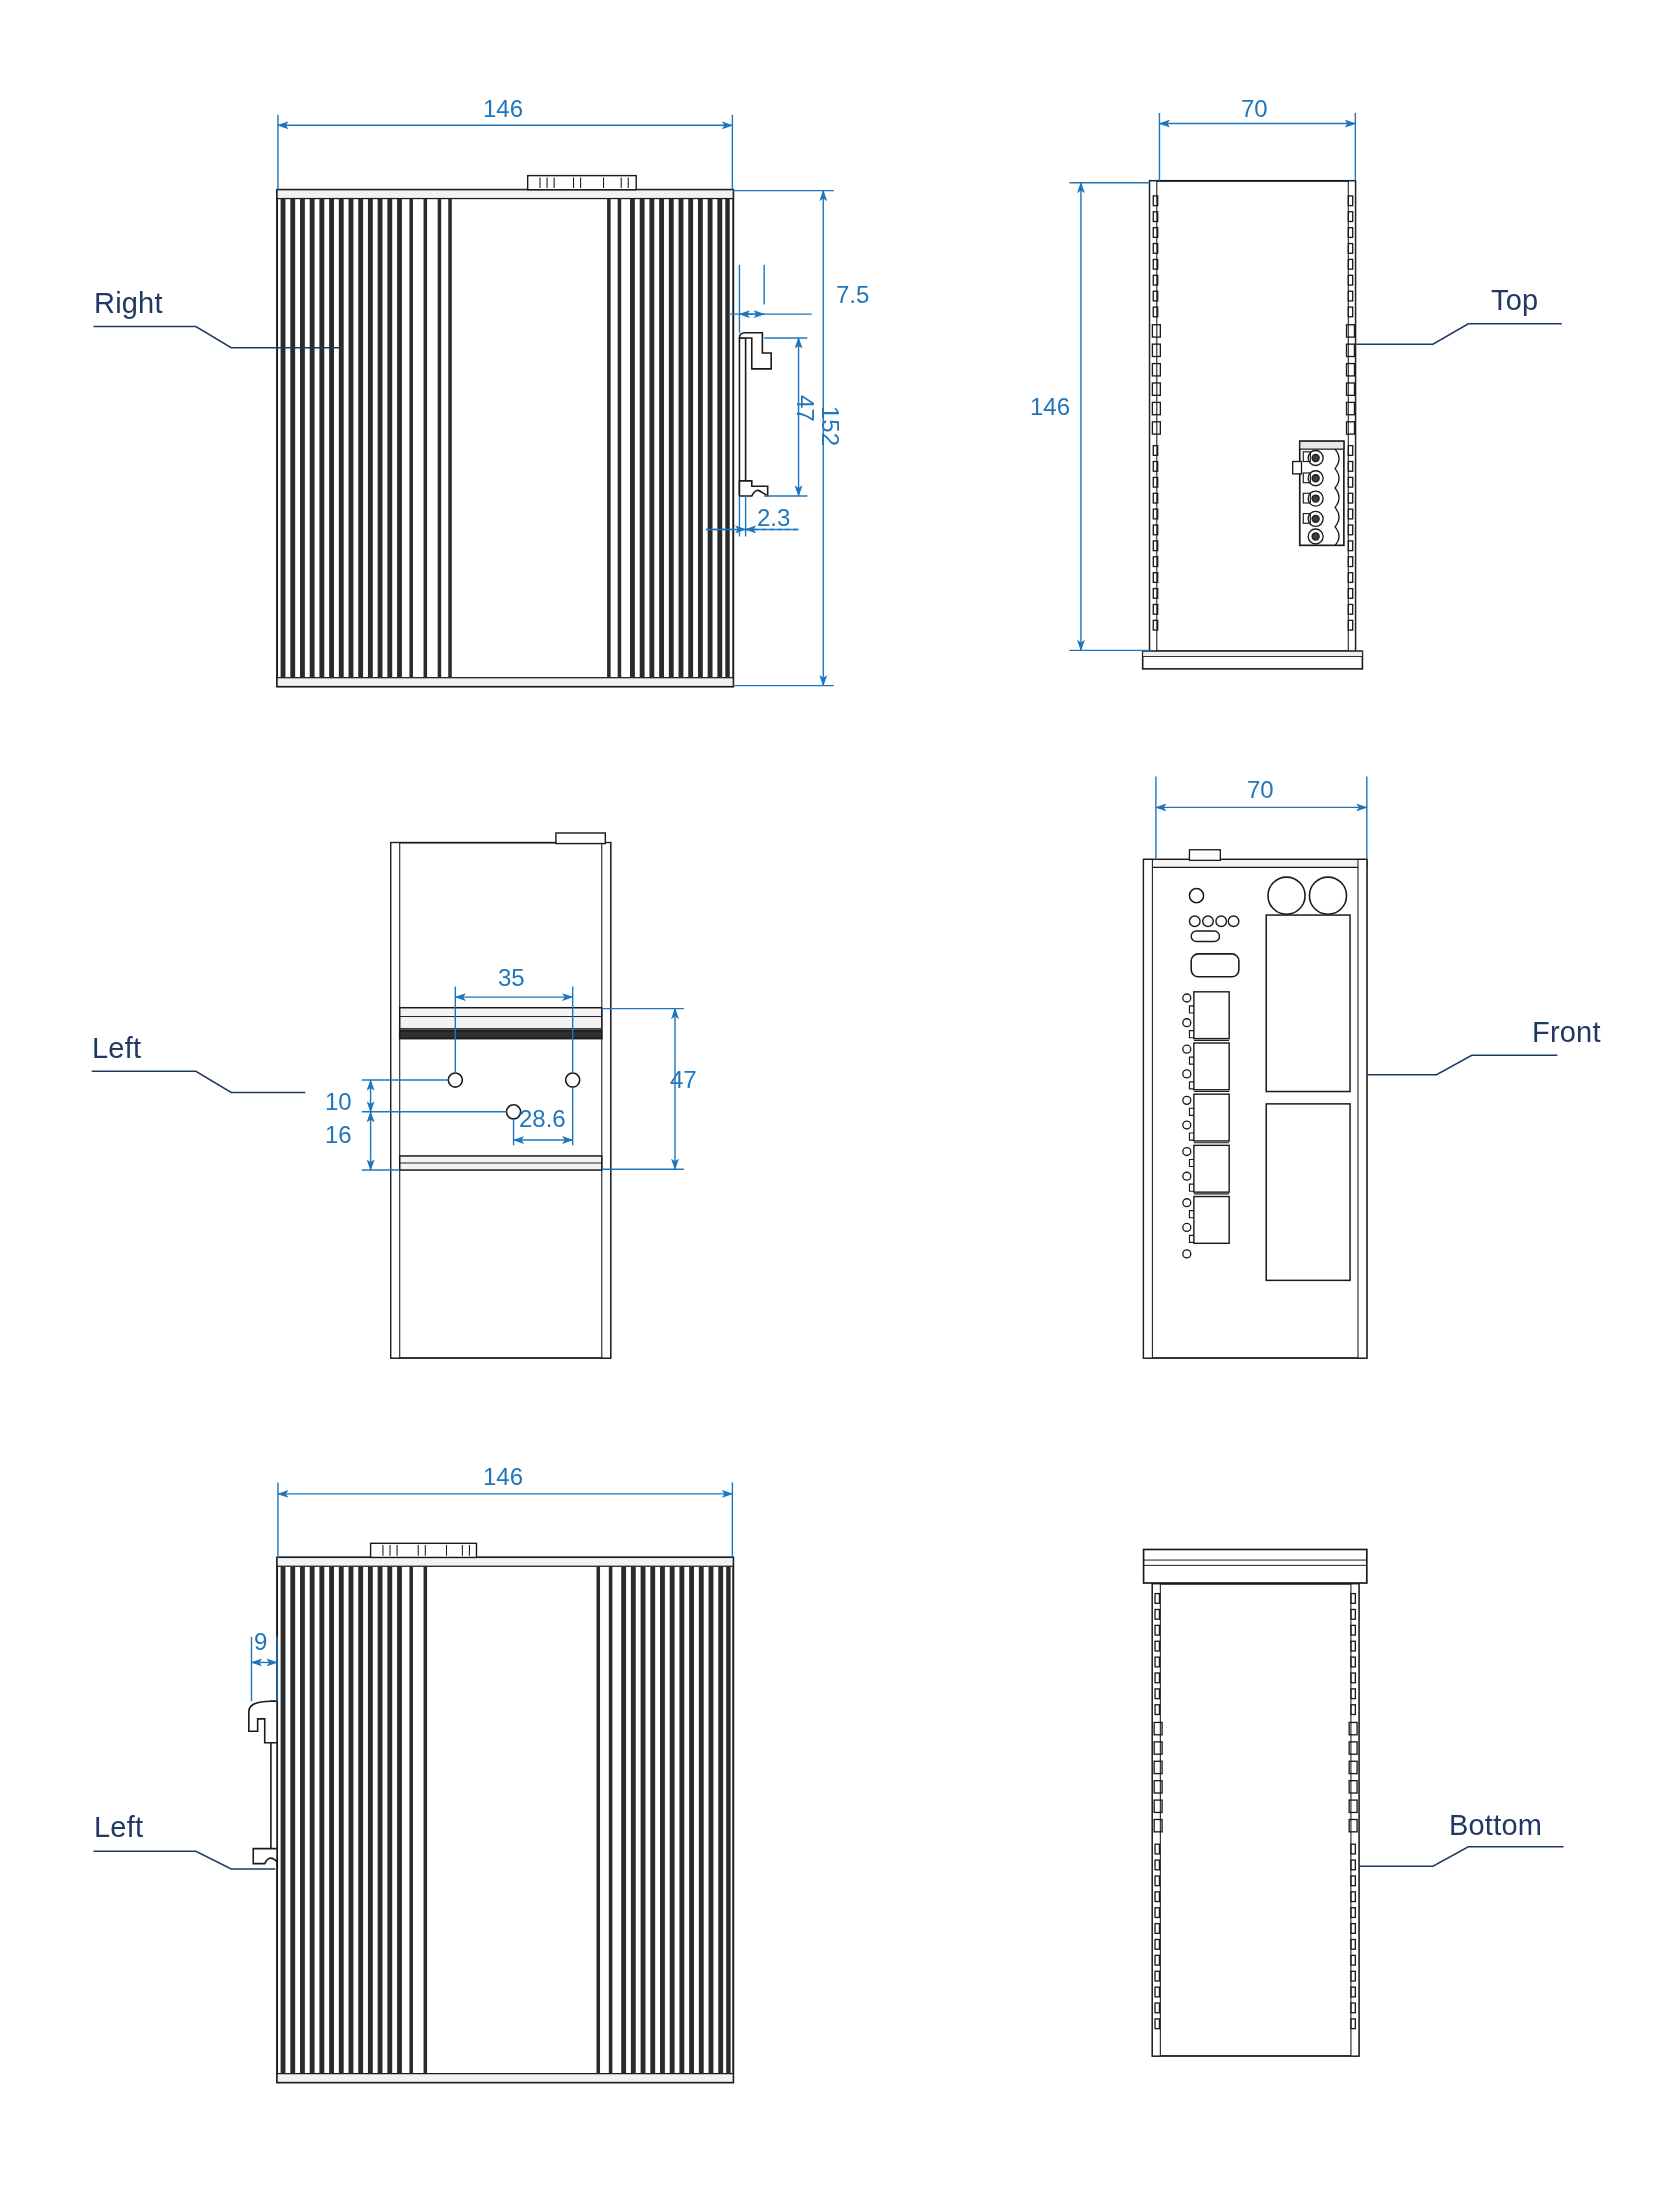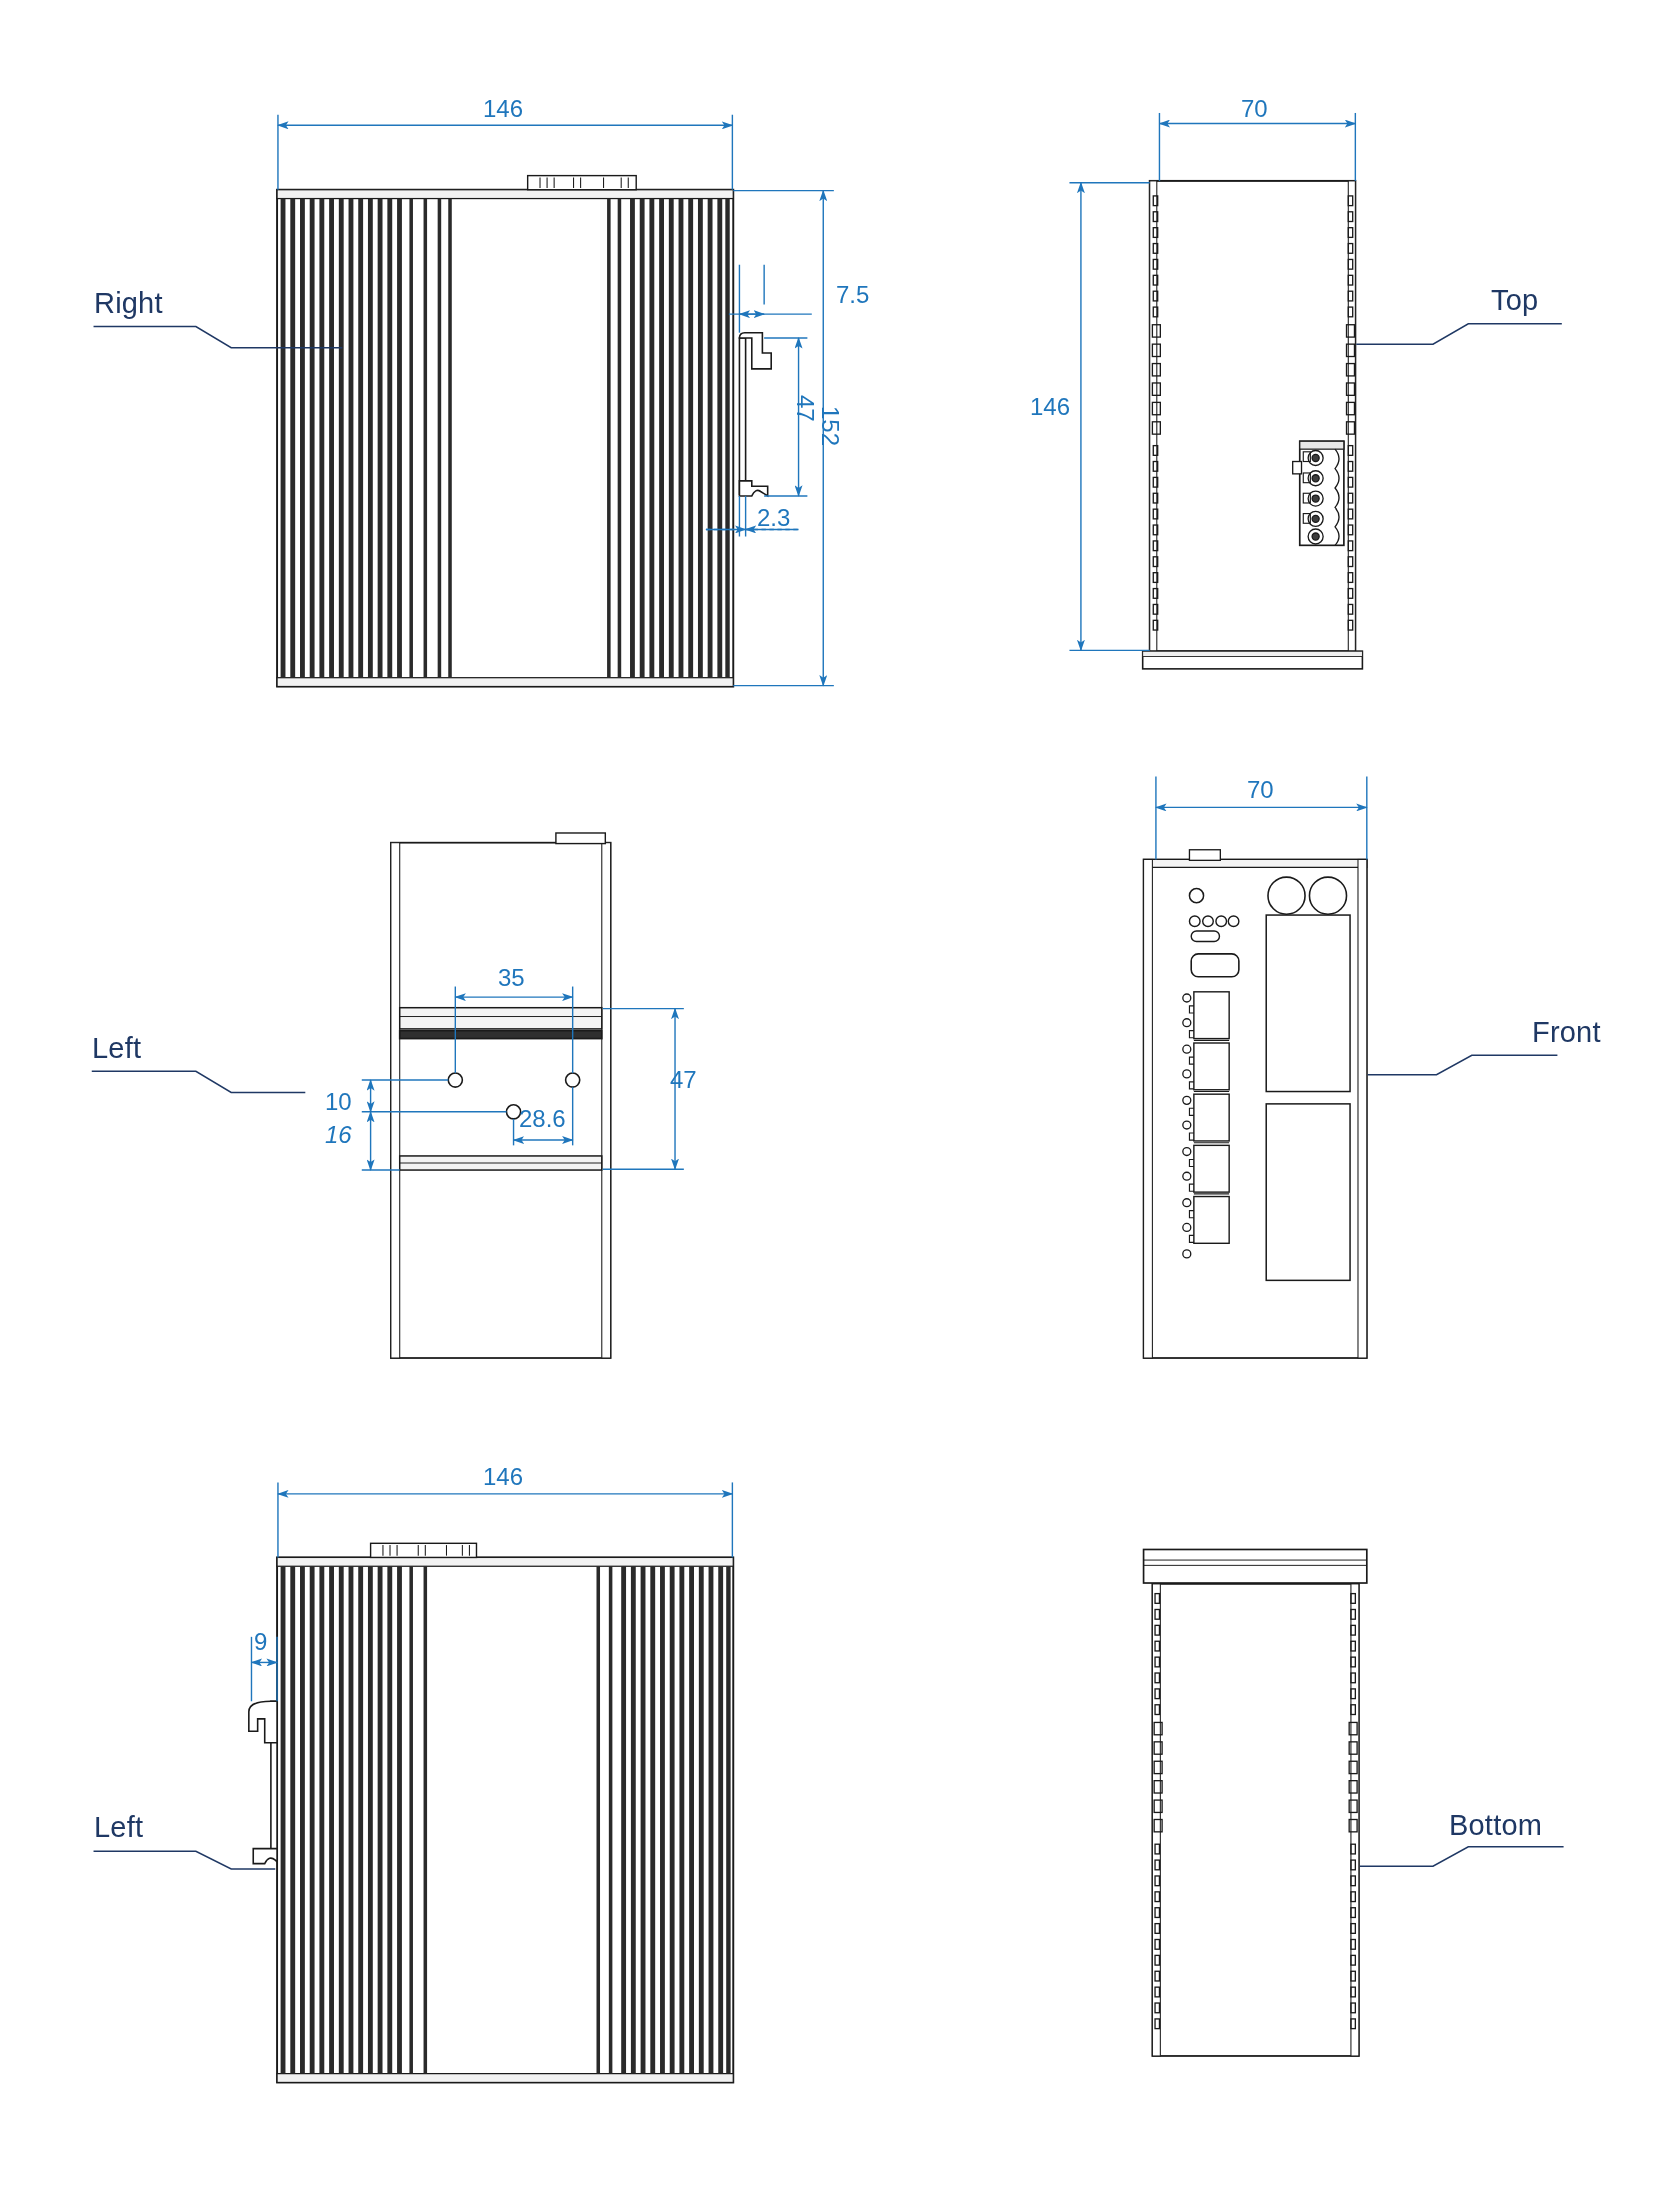--- a/index.html
+++ b/index.html
@@ -562,21 +562,21 @@
   <div class="dim vert" style="left:844px;top:406px;">152</div>
   <div class="dim" style="left:792px;top:281px;margin-left:44px;">7.5</div>
   <div class="dim vert" style="left:819px;top:395px;">47</div>
   <div class="dim" style="left:757px;top:496px;margin-top:8px;">2.3</div>
 
   <div class="dim" style="left:1241px;top:95px;">70</div>
   <div class="dim" style="left:1030px;top:393px;">146</div>
 
   <div class="dim" style="left:498px;top:964px;">35</div>
   <div class="dim" style="left:325px;top:1079px;margin-top:9px;">10</div>
-  <div class="dim" style="left:325px;top:1121px;font-style:italic;">16</div>
+  <div class="dim" style="left:325px;top:1121px;">16</div>
   <div class="dim" style="left:519px;top:1105px;">28.6</div>
   <div class="dim" style="left:670px;top:1066px;">47</div>
 
   <div class="dim" style="left:1247px;top:776px;">70</div>
 
   <div class="dim" style="left:483px;top:1463px;">146</div>
   <div class="dim" style="left:254px;top:1628px;">9</div>
 </div>
 
 

